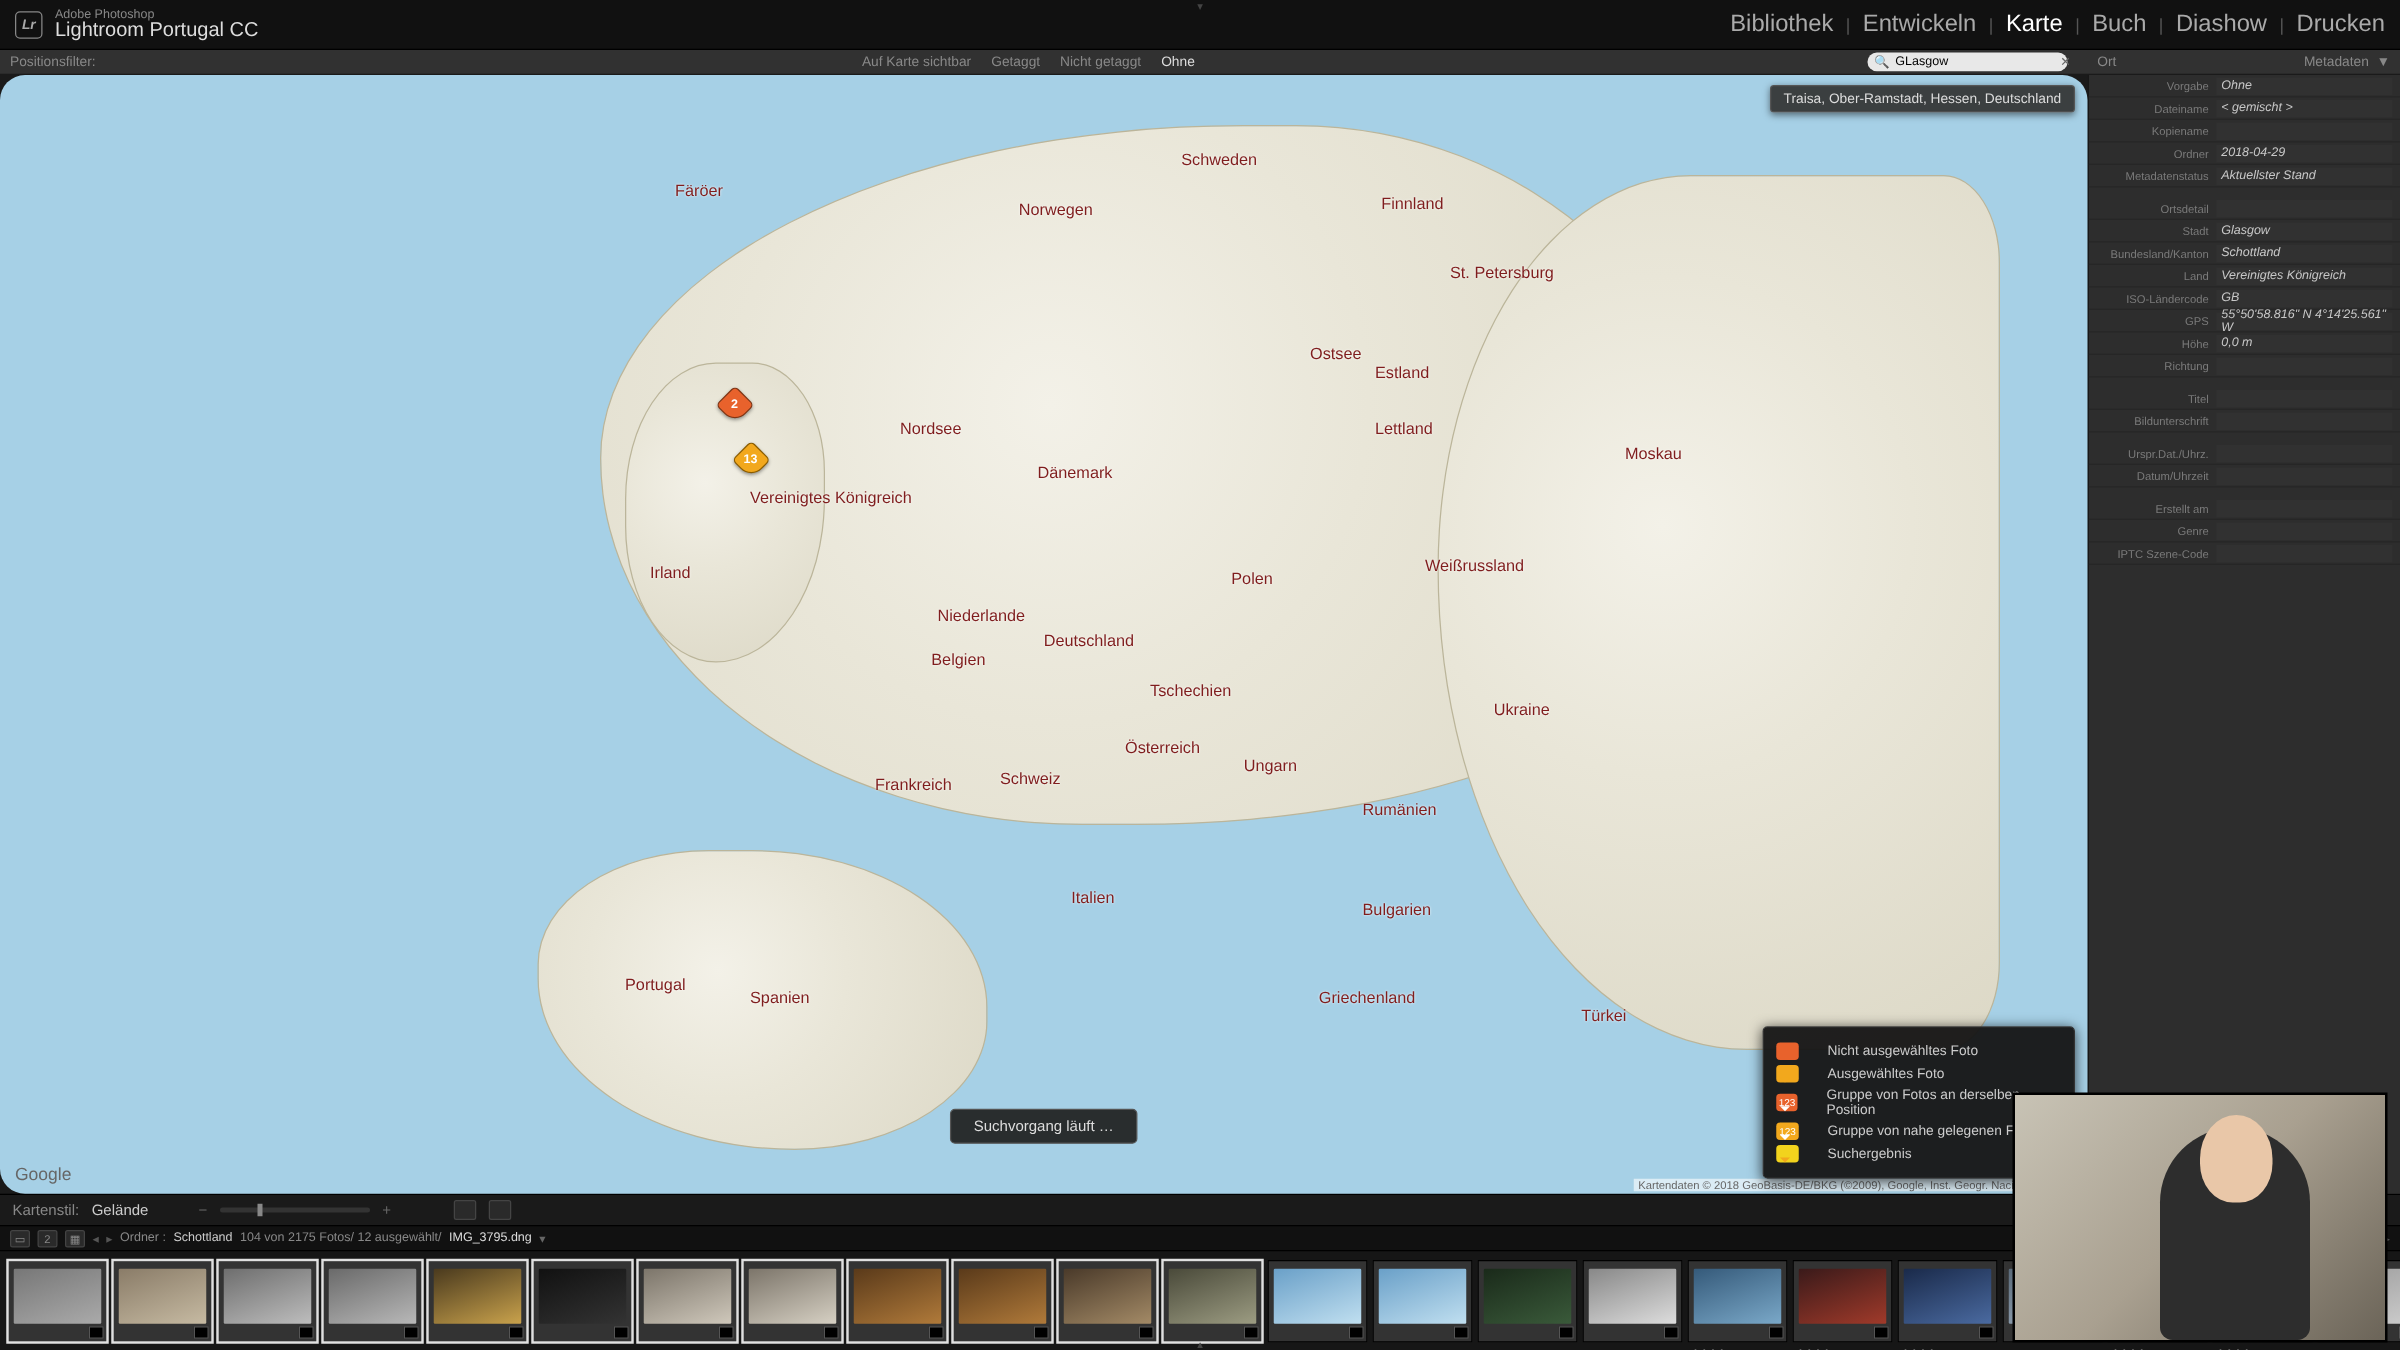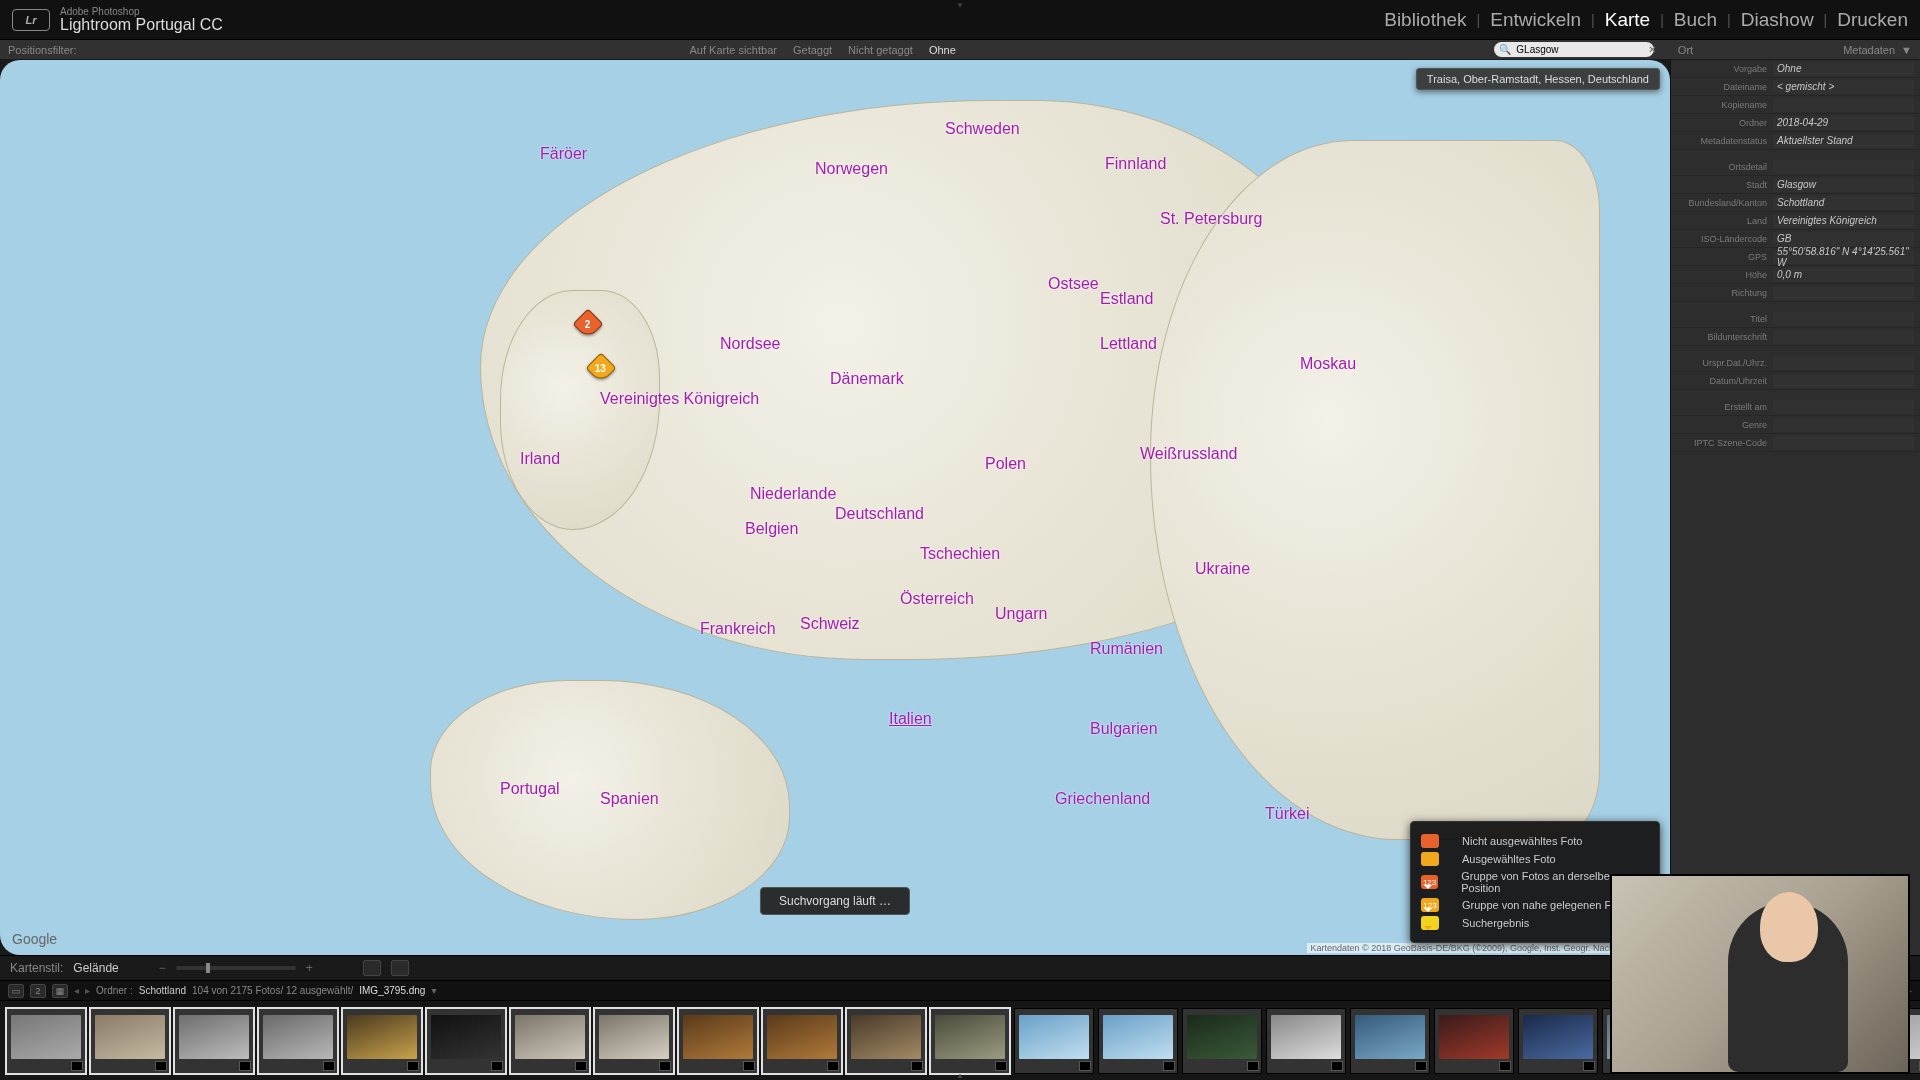--- a/index.html
+++ b/index.html
@@ -1,21 +1,21 @@
 <!DOCTYPE html>
 <html><head>
 <meta charset="utf-8">
 <style>
   * { margin: 0; padding: 0; box-sizing: border-box; font-family: "Myriad Pro", "Segoe UI", Arial, sans-serif; }
   body { width: 1920px; height: 1080px; background: #1a1a1a; color: #ccc; overflow: hidden; position: relative; }
 
   
   .topbar { height: 40px; background: #111; display: flex; align-items: center; padding: 0 12px; border-bottom: 1px solid #000; }
   .brand { display: flex; align-items: center; gap: 10px; }
-  .brand-logo { width: 38px; height: 22px; border: 1px solid #888; border-radius: 4px; display: flex; align-items: center; justify-content: center; font-size: 11px; color: #aaa; font-style: italic; font-weight: bold; }
+  .brand-logo { width: 22px; height: 22px; border: 1px solid #888; border-radius: 4px; display: flex; align-items: center; justify-content: center; font-size: 11px; color: #aaa; font-style: italic; font-weight: bold; }
   .brand-text { line-height: 1; color: #ddd; }
   .brand-line1 { font-size: 10px; color: #888; }
   .brand-line2 { font-size: 16px; color: #ddd; }
   .modules { margin-left: auto; display: flex; align-items: center; gap: 10px; font-size: 19px; color: #aaa; }
   .modules span.sep { color: #555; font-size: 14px; }
   .modules a { color: #aaa; cursor: pointer; }
   .modules a.active { color: #fff; }
 
   
   .filterbar { height: 20px; background: #313131; display: flex; align-items: center; font-size: 11px; color: #aaa; padding: 0 8px; border-bottom: 1px solid #1a1a1a; }
@@ -28,21 +28,21 @@
   .searchbox input { flex: 1; border: none; background: transparent; font-size: 10px; outline: none; color: #000; }
   .searchbox .clear { font-size: 10px; color: #666; cursor: pointer; }
 
   
   .main { display: flex; height: calc(100% - 40px - 20px - 25px - 20px - 80px); }
   .map-wrap { flex: 1; position: relative; background: #a6d0e6; overflow: hidden; border-radius: 20px; }
   .meta-panel { width: 250px; background: #2d2d2d; border-left: 1px solid #111; font-size: 10px; }
 
   
   .map-land { position: absolute; background: radial-gradient(circle at 40% 40%, #f3f1e8 0%, #e9e6d8 40%, #dcd8c6 100%); border: 1px solid #bbb59a; }
-  .map-label { position: absolute; color: #a21caf; font-size: 16px; white-space: nowrap; text-shadow: 0 0 2px #fff; }
+  .map-label { position: absolute; color: #7f1d1d; font-size: 13px; white-space: nowrap; text-shadow: 0 0 2px #fff; }
   .pin { position: absolute; width: 22px; height: 22px; background: #e8622c; border: 1px solid #803515; border-radius: 4px 4px 12px 4px; transform: rotate(45deg); color: #fff; font-size: 10px; font-weight: bold; display: flex; align-items: center; justify-content: center; box-shadow: 1px 1px 3px rgba(0,0,0,.4); }
   .pin.y { background: #f2a81d; border-color: #8a5c00; }
   .pin span { transform: rotate(-45deg); }
   .google-tag { position: absolute; left: 12px; bottom: 8px; font-size: 14px; color: #666; font-family: Arial; } 
   .tooltip-box { position: absolute; right: 10px; top: 8px; background: rgba(50,50,50,.92); border: 1px solid #555; color: #ddd; font-size: 11px; padding: 4px 10px; border-radius: 3px; box-shadow: 0 2px 6px rgba(0,0,0,.5); }
   .searching-box { position: absolute; left: 50%; bottom: 40px; transform: translateX(-50%); background: rgba(30,30,30,.92); border: 1px solid #555; color: #ddd; font-size: 12px; padding: 6px 18px; border-radius: 4px; }
 
   
   .legend { position: absolute; right: 10px; bottom: 12px; width: 250px; background: rgba(20,20,20,.95); border: 1px solid #333; border-radius: 4px; padding: 8px 10px; color: #ccc; font-size: 11px; box-shadow: 0 2px 10px rgba(0,0,0,.7); }
   .legend-row { display: flex; align-items: center; gap: 23px; margin: 4px 0; }
@@ -178,21 +178,21 @@
       <div class="map-label" style="left: 520px; top: 390px;">Irland</div>
       <div class="map-label" style="left: 750px; top: 425px;">Niederlande</div>
       <div class="map-label" style="left: 835px; top: 445px;">Deutschland</div>
       <div class="map-label" style="left: 985px; top: 395px;">Polen</div>
       <div class="map-label" style="left: 1140px; top: 385px;">Weißrussland</div>
       <div class="map-label" style="left: 700px; top: 560px;">Frankreich</div>
       <div class="map-label" style="left: 1195px; top: 500px;">Ukraine</div>
       <div class="map-label" style="left: 900px; top: 530px;">Österreich</div>
       <div class="map-label" style="left: 995px; top: 545px;">Ungarn</div>
       <div class="map-label" style="left: 1090px; top: 580px;">Rumänien</div>
-      <div class="map-label" style="left: 889px; top: 650px; text-decoration: underline;">Italien</div>
+      <div class="map-label" style="left: 857px; top: 650px;">Italien</div>
       <div class="map-label" style="left: 600px; top: 730px;">Spanien</div>
       <div class="map-label" style="left: 500px; top: 720px;">Portugal</div>
       <div class="map-label" style="left: 1265px; top: 745px;">Türkei</div>
       <div class="map-label" style="left: 1090px; top: 660px;">Bulgarien</div>
       <div class="map-label" style="left: 1055px; top: 730px;">Griechenland</div>
       <div class="map-label" style="left: 920px; top: 485px;">Tschechien</div>
       <div class="map-label" style="left: 800px; top: 555px;">Schweiz</div>
       <div class="map-label" style="left: 745px; top: 460px;">Belgien</div>
       <div class="map-label" style="left: 1300px; top: 295px;">Moskau</div>
       <div class="map-label" style="left: 1160px; top: 150px;">St. Petersburg</div>

